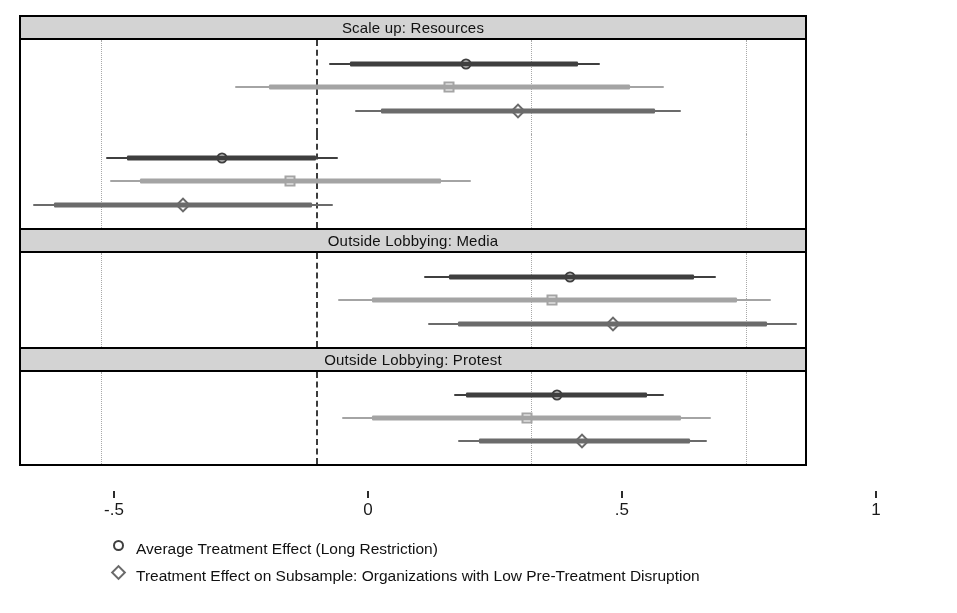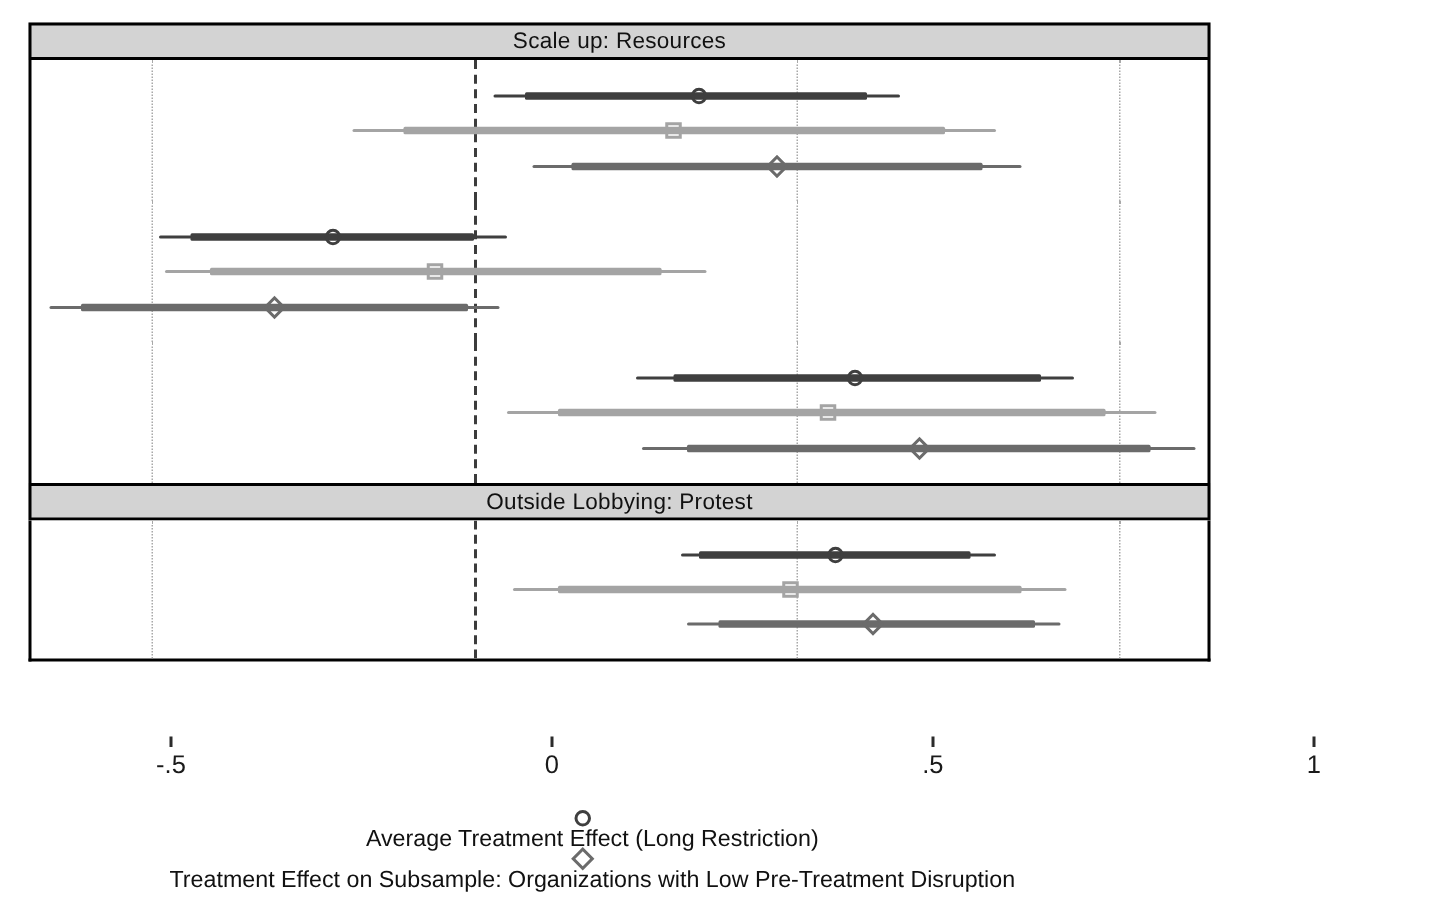--- a/index.html
+++ b/index.html
@@ -45,21 +45,21 @@
   #x-axis { position:absolute; left:19px; top:491px; width:927px; height:30px; }
   .tick {
     position:absolute; top:0; width:2px; height:7px; background:#2b2b2b;
     transform:translateX(-50%);
   }
   .tick-label {
     position:absolute; top:9px; transform:translateX(-50%);
     font-size:17px; color:#1a1a1a;
   }
   #legend { position:absolute; left:113px; top:540px; }
-  .legend-item { display:flex; align-items:center; height:27px;flex-direction:column; }
+  .legend-item { display:flex; height:27px; }
   .legend-marker {
     width:7px; height:7px; box-sizing:content-box; border:2px solid;
     margin-right:12px; flex:0 0 auto; background:transparent;
   }
   .legend-marker.circle  { border-radius:50%; }
   .legend-marker.diamond { transform:rotate(45deg); }
   .legend-label { font-size:15.5px; color:#111; white-space:nowrap; }
 </style>
 </head>
 <body>
@@ -109,20 +109,23 @@
             <div class="marker square" style="left: 34.3562%; top: 0px; border-color: rgb(164, 164, 164);"></div>
           </div>
           <div class="ci-row" style="top: 75%;">
             <div class="ci-line ci-thin" style="left: 1.47945%; width: 38.3562%; background: rgb(107, 107, 107);"></div>
             <div class="ci-line ci-thick" style="left: 4.21918%; width: 32.8767%; background: rgb(107, 107, 107);"></div>
             <div class="marker diamond" style="left: 20.6575%; top: 0px; border-color: rgb(107, 107, 107);"></div>
           </div>
         </div>
       </div>
       <div class="panel">
+        <div class="panel-header">
+          <span>Outside Lobbying: Media</span>
+        </div>
         <div class="panel-body">
           <div class="gridline" style="left: 10.2466%;"></div>
           <div class="gridline" style="left: 65.0411%;"></div>
           <div class="gridline" style="left: 92.4384%;"></div>
           <div class="zeroline" style="left: 37.6438%;"></div>
           <div class="ci-row" style="top: 25%;">
             <div class="ci-line ci-thin" style="left: 51.3425%; width: 37.2603%; background: rgb(63, 63, 63);"></div>
             <div class="ci-line ci-thick" style="left: 54.6301%; width: 31.2329%; background: rgb(63, 63, 63);"></div>
             <div class="marker circle" style="left: 69.9726%; top: 0px; border-color: rgb(63, 63, 63);"></div>
           </div>

